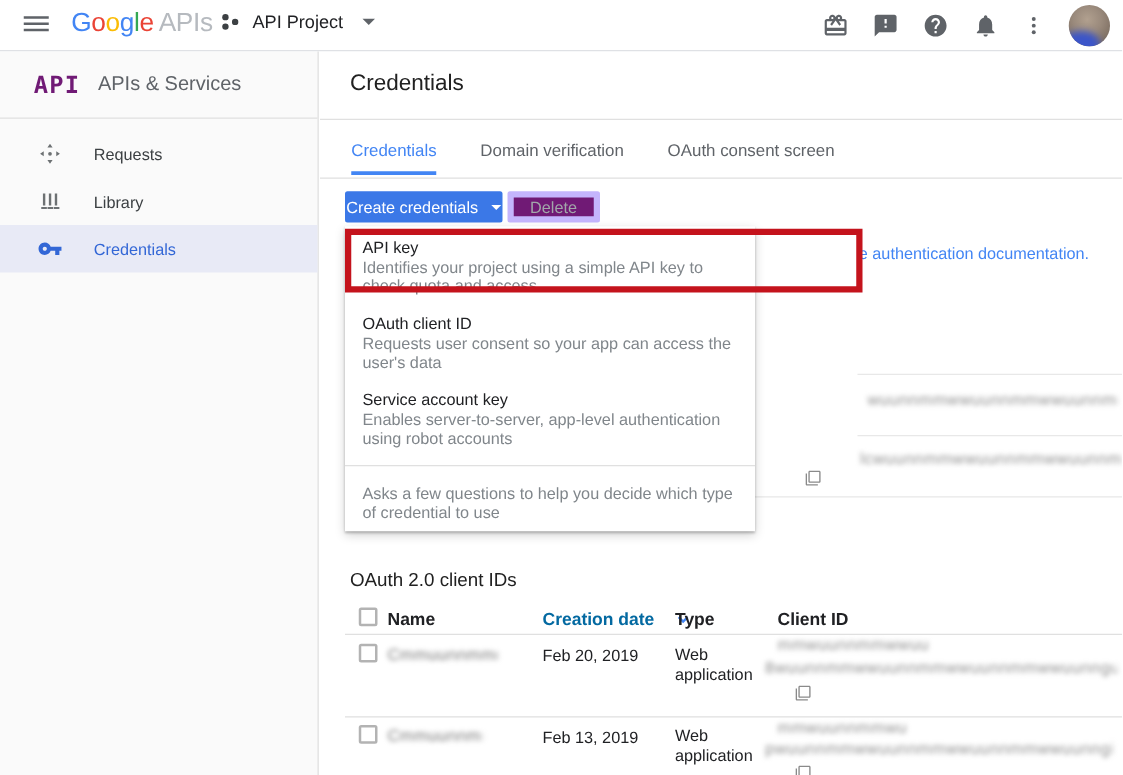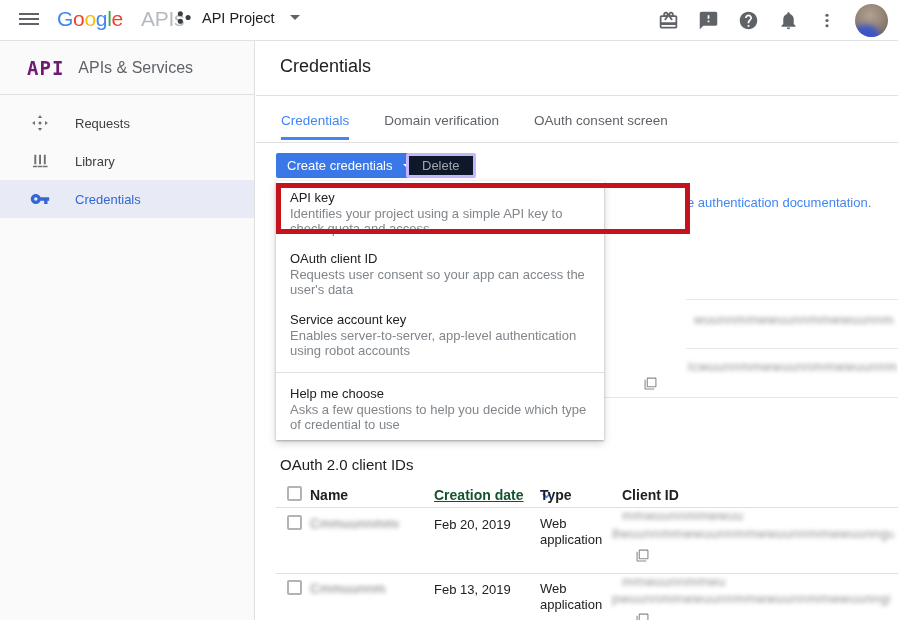--- a/index.html
+++ b/index.html
@@ -5,21 +5,21 @@
   * { margin:0; padding:0; box-sizing:border-box; }
   body { font-family:"Liberation Sans","DejaVu Sans",sans-serif; background:#fff; }
   .screen { position:relative; width:898px; height:620px; background:#fff; overflow:hidden; }
 
   
   .topbar { position:absolute; top:0; left:0; right:0; height:41px; background:#fff;
             border-bottom:1px solid #dfe1e5; z-index:30; }
   .hamburger { position:absolute; left:19px; top:13px; width:20px; cursor:pointer; }
   .hamburger div { height:2px; background:#5f6368; margin-bottom:3px; }
   .logo { position:absolute; left:57px; top:7px; font-size:21px; letter-spacing:-0.3px; }
-  .logo .suffix { color:#b6babf; margin-left:18px; }
+  .logo .suffix { color:#b6babf; margin-left:4px; }
   .project { position:absolute; left:176px; top:9px; display:flex; align-items:center; cursor:pointer; }
   .project svg { fill:#3c4043; }
   .project .plabel { font-size:14.5px; color:#202124; margin-left:9px; }
   .project .caret { margin-left:15px; width:0; height:0; border-left:5px solid transparent;
                     border-right:5px solid transparent; border-top:5px solid #5f6368; }
   .tb-right { position:absolute; right:10px; top:0; height:41px; display:flex; align-items:center; gap:19px; }
   .tb-icon { width:21px; height:21px; fill:#5f6368; cursor:pointer; }
   .avatar { position:relative; width:33px; height:33px; border-radius:50%; overflow:hidden; cursor:pointer;
             background:radial-gradient(circle at 45% 35%, #b1a08f 0%, #9a8a7c 40%, #837467 70%, #6b5f56 100%); }
   .avatar .blue { position:absolute; left:-5px; bottom:-8px; width:30px; height:20px;
@@ -45,26 +45,26 @@
   .main { position:absolute; left:256px; top:41px; right:0; bottom:0; background:#fff; overflow:hidden; }
   .page-title { position:absolute; left:24px; top:15px; font-size:18px; color:#212121; }
   .hr-title { position:absolute; top:54px; left:0; right:0; border-top:1px solid #e0e0e0; }
 
   .tabs { position:absolute; top:72px; left:25px; display:flex; gap:35px; }
   .tab { font-size:13.5px; color:#5f6368; padding-bottom:9px; cursor:pointer; }
   .tab.active { color:#4285f4; border-bottom:3px solid #4285f4; }
   .hr-tabs { position:absolute; top:101px; left:0; right:0; border-top:1px solid #e0e0e0; }
 
   .btn-create { position:absolute; left:20px; top:112px; height:25px; background:#3b78e7; color:#fff;
-                border:none; border-radius:2px; font-size:13px; padding:0 11px; display:flex;
+                border:none; border-radius:2px; font-size:13px; padding:0 1px; display:flex;
                 align-items:center; gap:10px; cursor:pointer; font-family:inherit; }
   .btn-create .caret { width:0; height:0; border-left:4.5px solid transparent;
                 border-right:4.5px solid transparent; border-top:4.5px solid #fff; }
-  .btn-delete { position:absolute; left:150px; top:112px; height:25px; background:#0f172a; color:#a2a6aa;
-                border:3px solid #c4b5fd; border-radius:2px; font-size:13px; padding:0 13px;
+  .btn-delete { position:absolute; left:150px; top:112px; height:25px; background:#701a75; color:#a2a6aa;
+                border:5px solid #c4b5fd; border-radius:2px; font-size:13px; padding:0 13px;
                 font-family:inherit; }
 
   .doc-fragment { position:absolute; left:431px; top:154px; font-size:13px; color:#4285f4;
                   white-space:nowrap; z-index:1; cursor:pointer; }
 
   
   .frag-hr1 { position:absolute; top:258px; left:430px; right:0; border-top:1px solid #e8e8e8; }
   .frag-hr2 { position:absolute; top:307px; left:430px; right:0; border-top:1px solid #e8e8e8; }
   .frag-hr3 { position:absolute; top:356px; left:20px;  right:0; border-top:1px solid #e8e8e8; }
   .blur { filter:blur(2px); color:#8f8f8f; font-size:13px; letter-spacing:0.5px;
@@ -82,21 +82,21 @@
   .dd-desc { font-size:13px; color:#80868b; margin-top:1px; }
   .dd-sep { border-top:1px solid #e0e0e0; margin:6px 0; }
   .red-box { position:absolute; left:20px; top:142px; width:414px; height:51px;
              border:5px solid #c4131c; z-index:6; pointer-events:none; }
 
   
   .oauth-heading { position:absolute; left:24px; top:415px; font-size:15px; color:#212121; }
   .checkbox { position:absolute; width:15px; height:15px; border:2px solid #b3b3b3; border-radius:2px;
               background:#fff; cursor:pointer; }
   .th { position:absolute; font-size:14px; font-weight:bold; color:#202124; }
-  .th-date { color:#14532d; display:flex; align-items:center; gap:19px; cursor:pointer;text-decoration:underline; }
+  .th-date { color:#0369a1; display:flex; align-items:center; gap:19px; cursor:pointer; }
   .chev { width:9px; height:9px; stroke:#4285f4; fill:none; stroke-width:2; }
   .hr-thead { position:absolute; top:466px; left:20px; right:0; border-top:1px solid #e0e0e0; }
   .hr-row1  { position:absolute; top:532px; left:20px; right:0; border-top:1px solid #e0e0e0; }
   .cell { position:absolute; font-size:13px; color:#202124; }
   .type-cell { width:70px; line-height:16px; }
 </style>
 </head>
 <body>
 
 <div class="screen">
@@ -208,21 +208,20 @@
       <div class="dd-item">
         <div class="dd-title">OAuth client ID</div>
         <div class="dd-desc">Requests user consent so your app can access the user's data</div>
       </div>
       <div class="dd-item">
         <div class="dd-title">Service account key</div>
         <div class="dd-desc">Enables server-to-server, app-level authentication using robot accounts</div>
       </div>
       <div class="dd-sep"></div>
       <div class="dd-item">
-        <div class="dd-title">Help me choose</div>
         <div class="dd-desc">Asks a few questions to help you decide which type of credential to use</div>
       </div>
     </div>
     <div class="red-box"></div>
 
     <div class="oauth-heading">OAuth 2.0 client IDs</div>
 
     <div class="checkbox" style="left:31px; top:445px;"></div>
     <div class="th" style="left:54px; top:446px;">Name</div>
     <div class="th th-date" style="left:178px; top:446px;">

